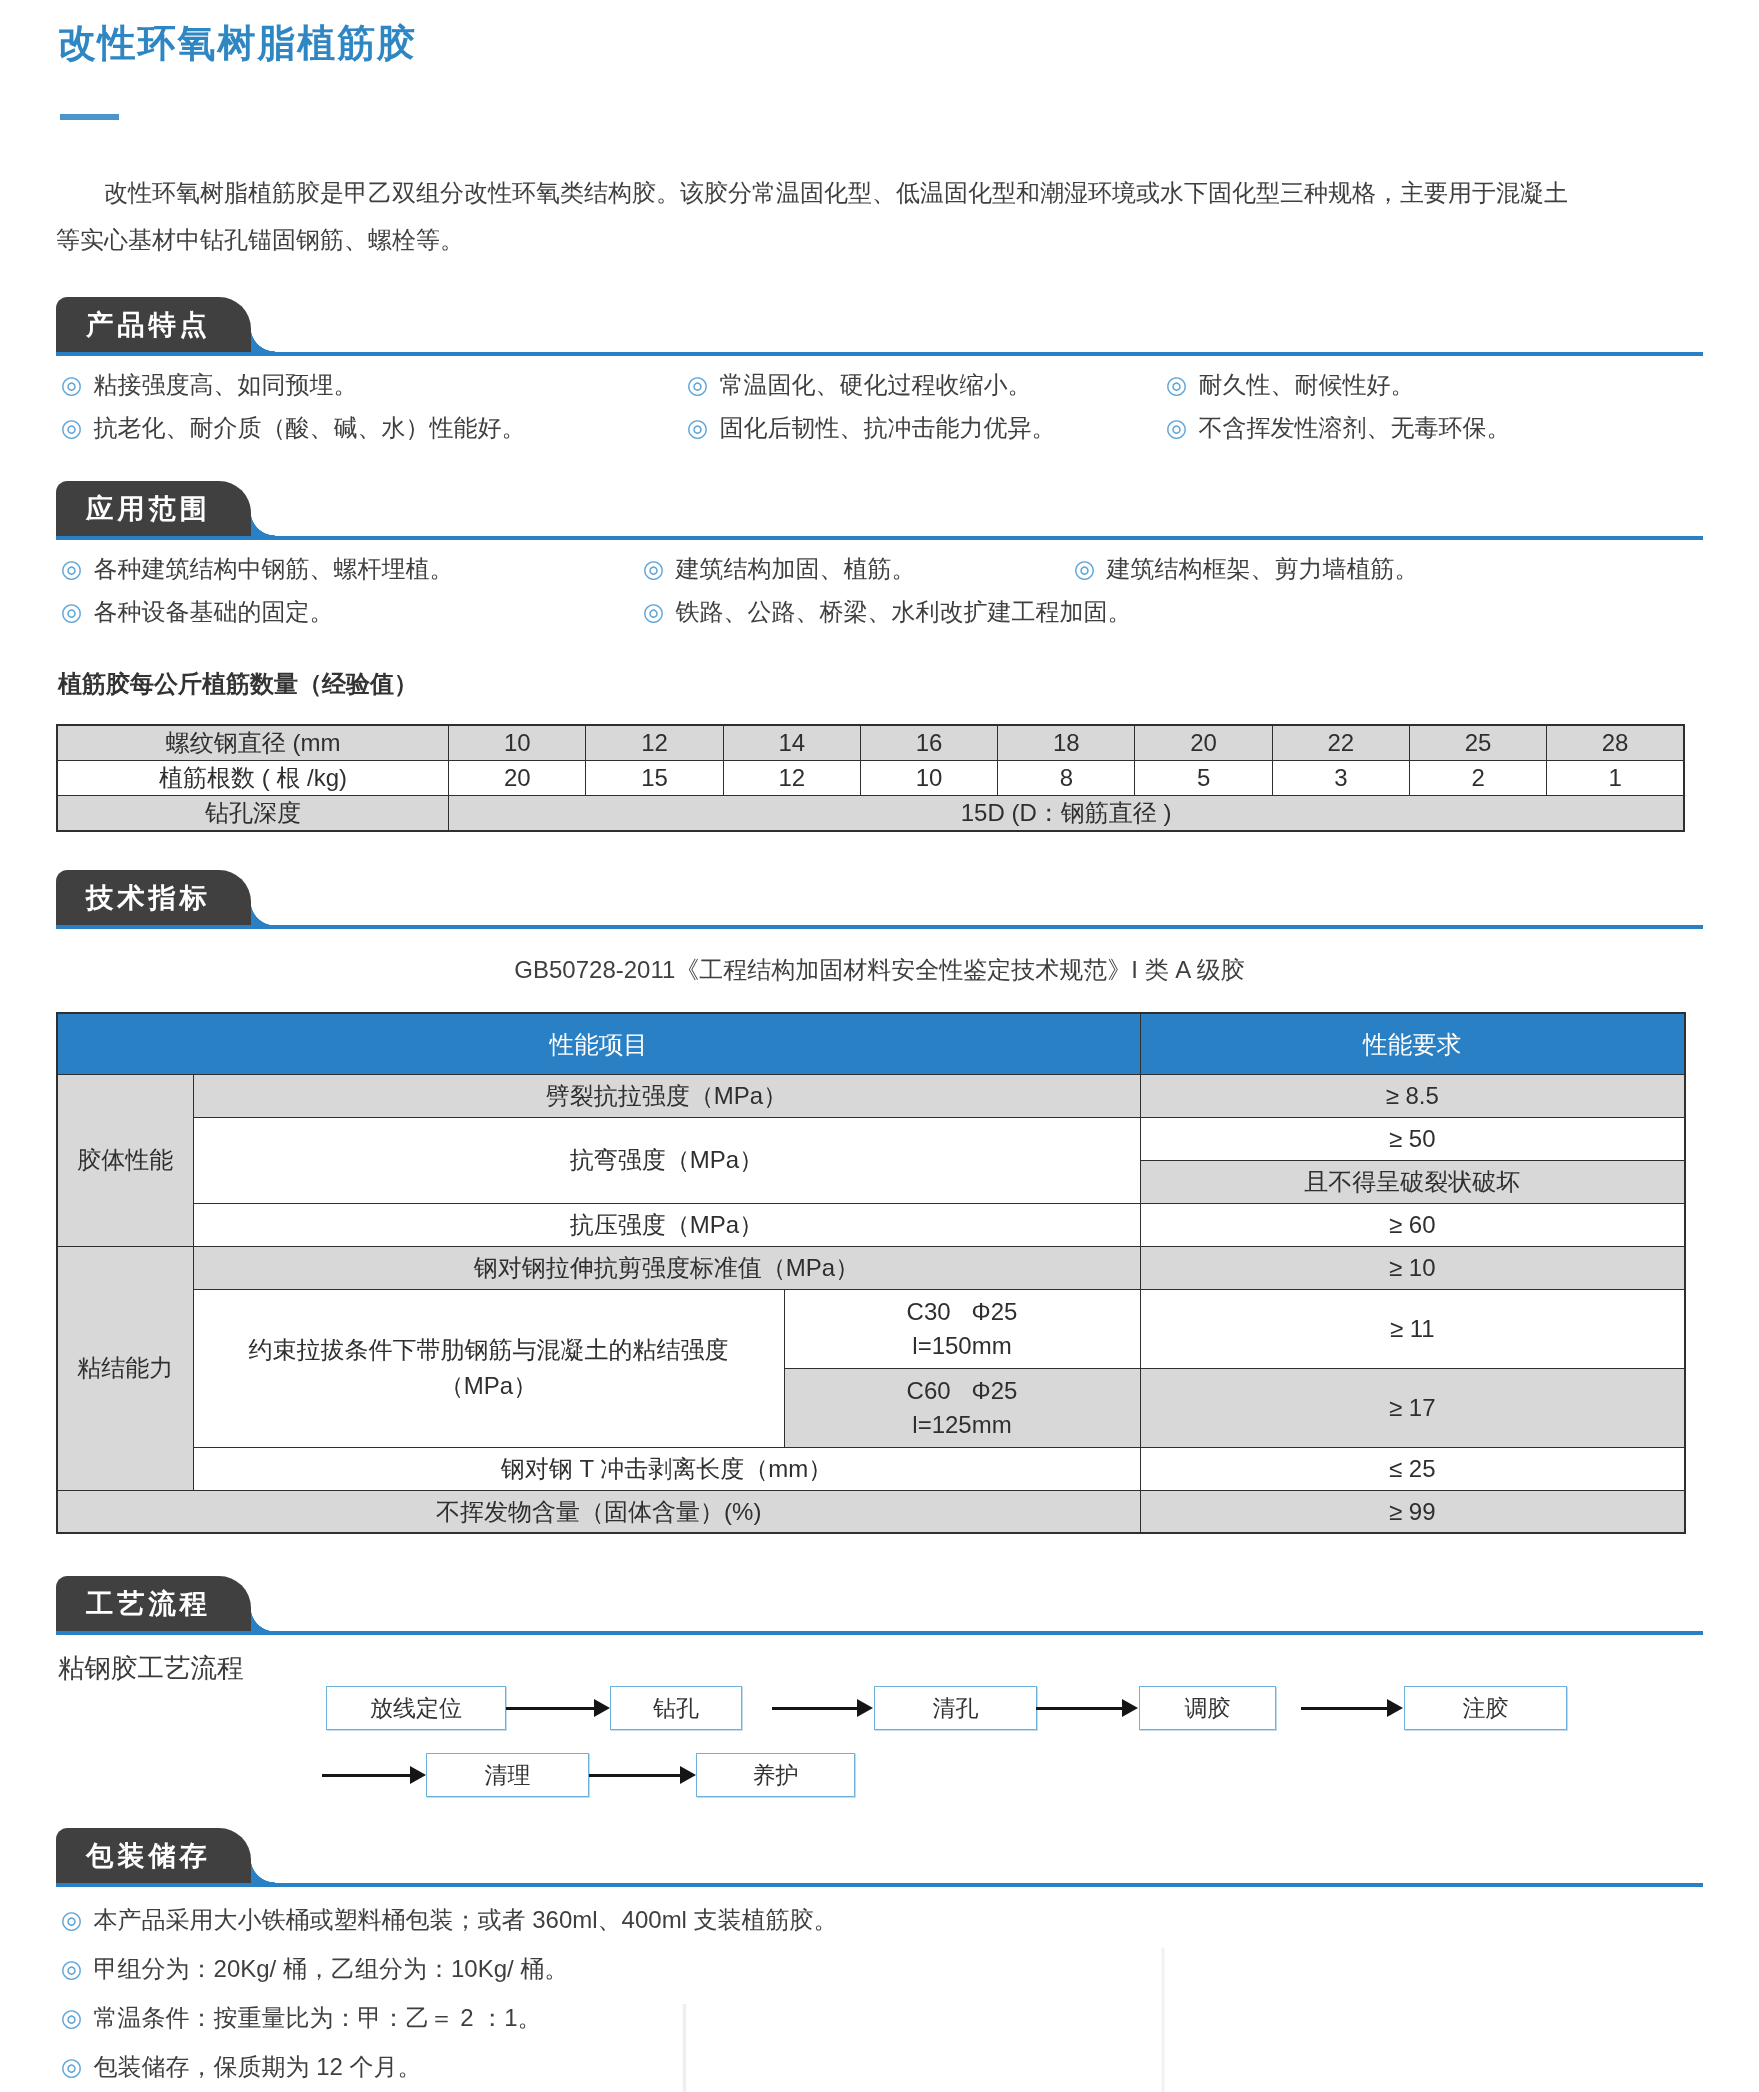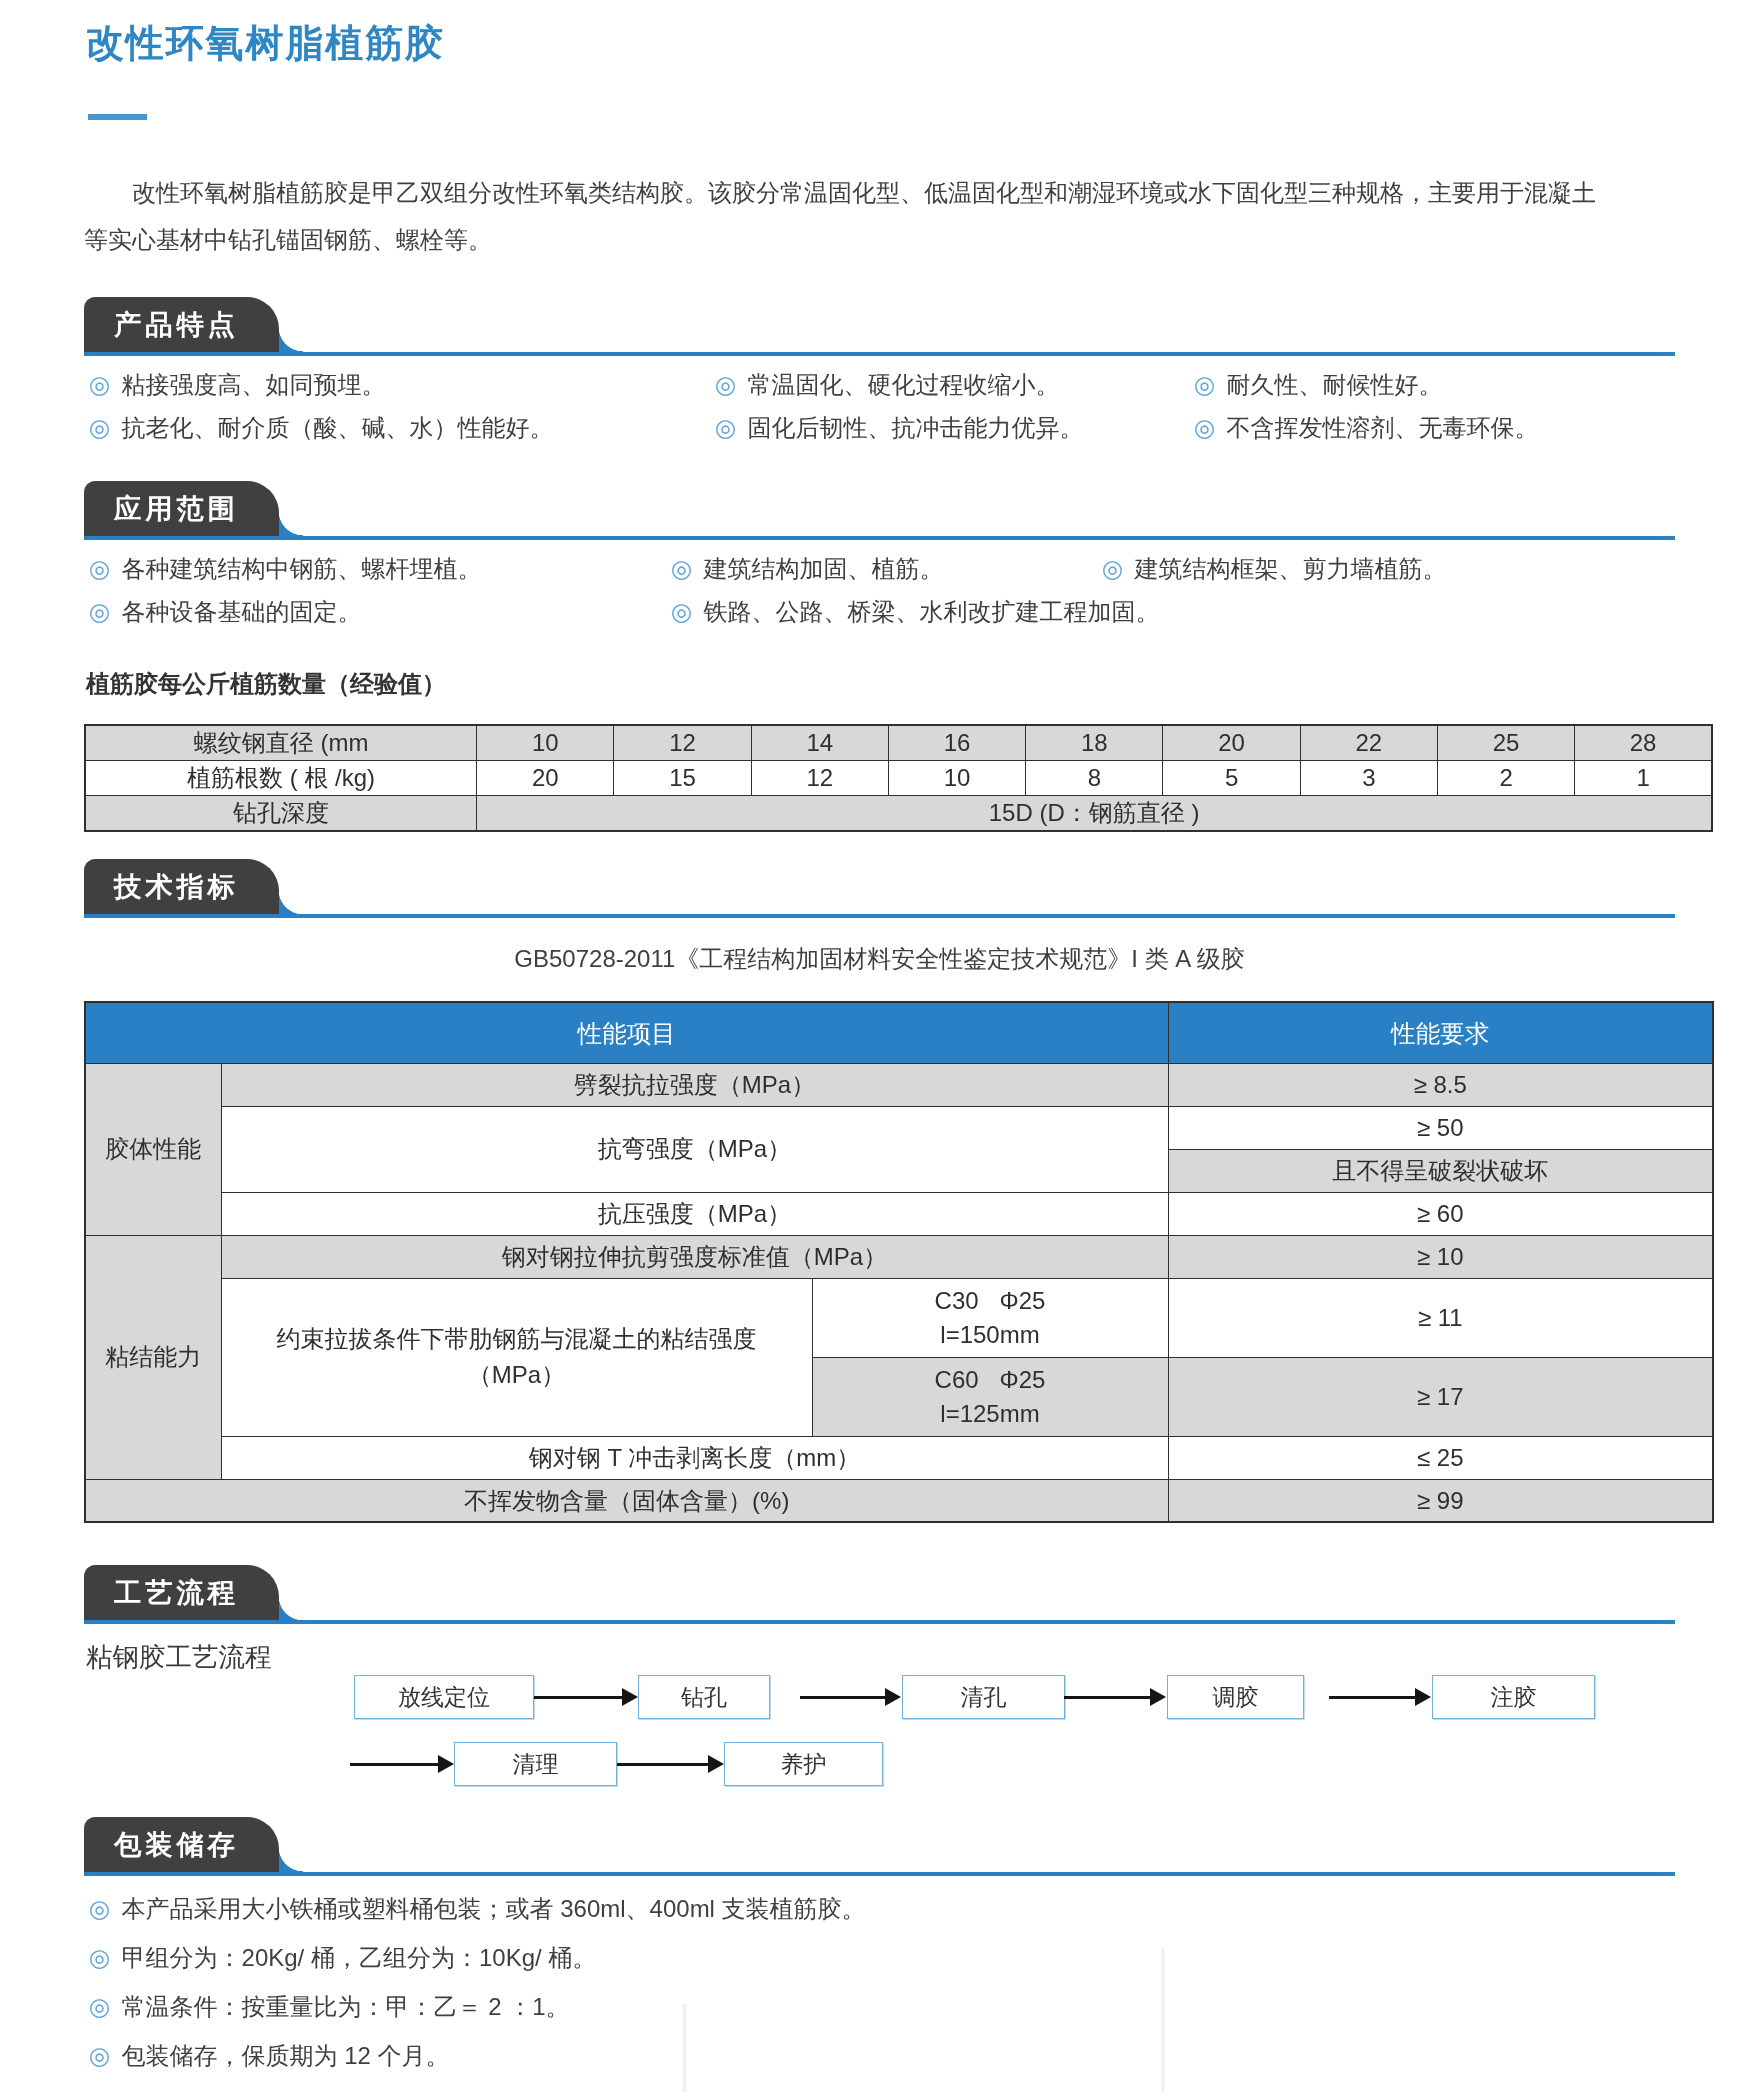--- a/index.html
+++ b/index.html
@@ -5,21 +5,21 @@
   * { box-sizing: border-box; }
   html,body { margin:0; padding:0; }
   body {
     width:1759px; height:2092px;
     background:#ffffff;
     font-family:"Liberation Sans","DejaVu Sans",sans-serif;
     color:#3d3d3d;
     position:relative;
     overflow:hidden;
   }
-  .content { padding:0 84px; }
+  .content { padding:0 56px; }
 
   
   .page-title {
     margin:21px 0 0 1.9px;
     font-size:38px; line-height:44px;
     font-weight:bold; color:#2e86c3; letter-spacing:1.9px;
   }
   .title-dash { width:59px; height:5.7px; background:#4a96cc; margin:49px 0 0 3.8px; }
 
   
@@ -36,21 +36,21 @@
     font-size:27.4px; font-weight:bold; letter-spacing:3.8px;
     border-radius:11.4px 32px 0 0;
   }
   .badge::after {
     content:""; position:absolute; right:-24.6px; bottom:0;
     width:24.6px; height:24.6px;
     background:radial-gradient(circle at 100% 0, rgba(0,0,0,0) 24px, #2a80c4 24.6px);
   }
   .hdr-features { margin-top:38px; }
   .hdr-apps     { margin-top:43px; }
-  .hdr-tech     { margin-top:31px; }
+  .hdr-tech     { margin-top:42px; }
   .hdr-process  { margin-top:46px; }
   .hdr-pack     { margin-top:26.5px; }
 
   
   .bullet-grid { margin-top:15px; margin-left:4.7px; }
   .b-row { display:grid; margin-bottom:15px; align-items:baseline; }
   .features-grid .b-row { grid-template-columns:626px 479px 1fr; }
   .apps-grid .b-row-1   { grid-template-columns:582px 431px 1fr; }
   .apps-grid .b-row-2   { grid-template-columns:582px 1fr; }
   .bullet { font-size:24px; line-height:28px; color:#3f3f3f; display:flex; align-items:baseline; }

